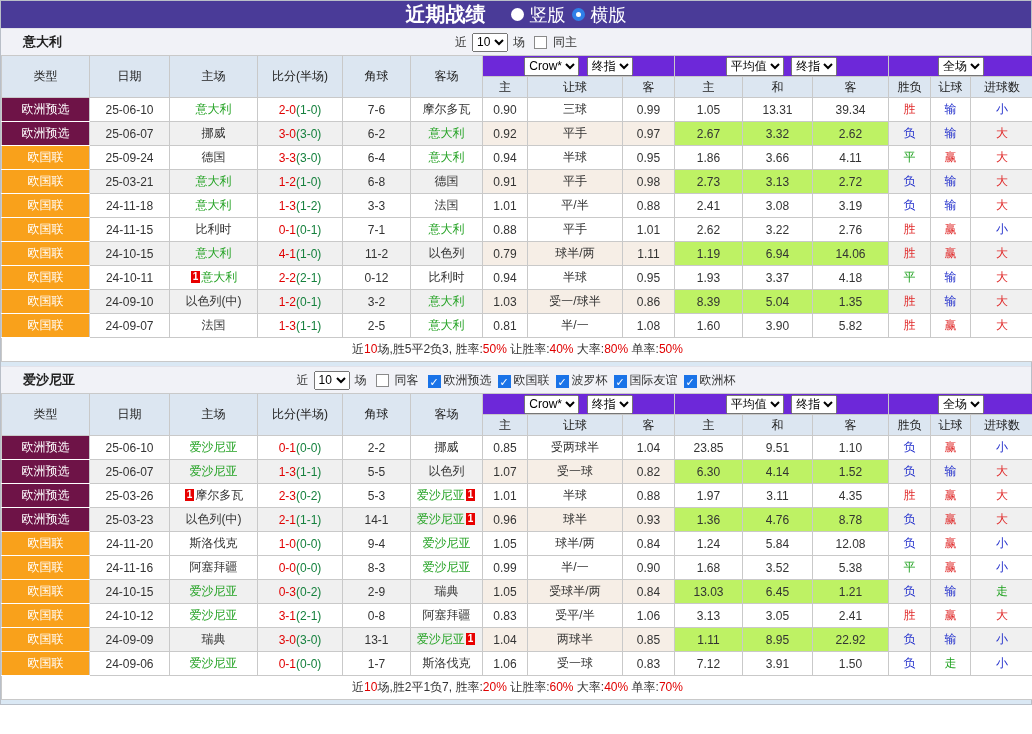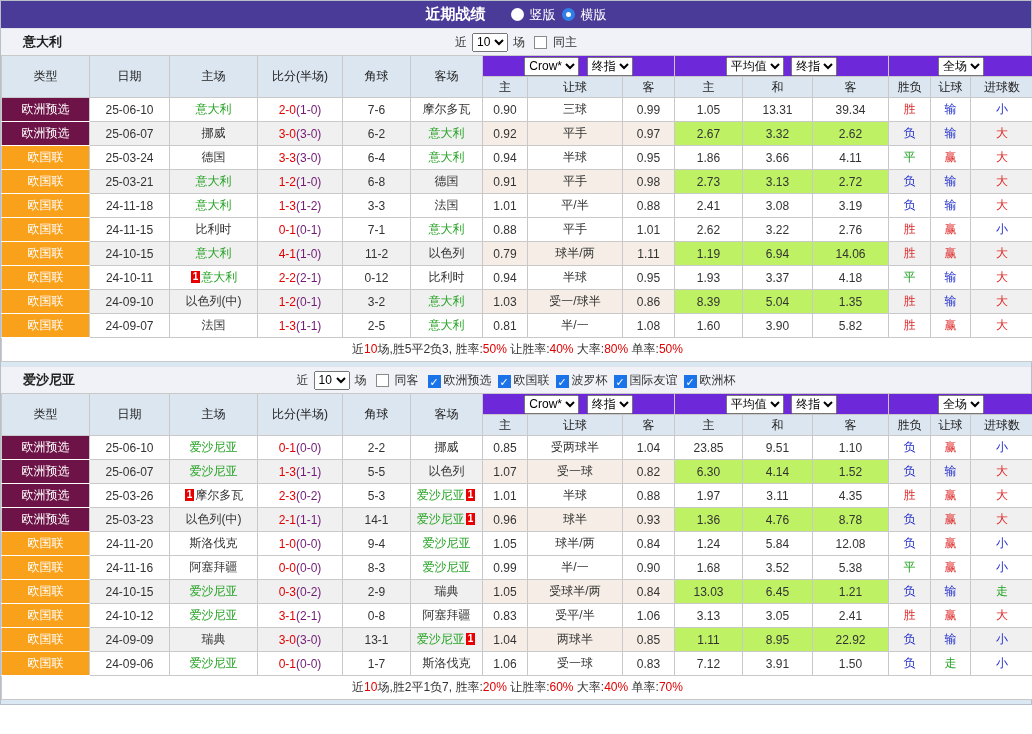--- a/index.html
+++ b/index.html
@@ -7,22 +7,22 @@
     font-family: "Liberation Sans", "DejaVu Sans", sans-serif;
     font-size: 12px; color: #333; background: #fff;
   }
   .page { width: 1032px; border: 1px solid #b9bfc8; }
 
   
   .topbar {
     height: 27px; background: #4a3b98; color: #fff;
     display: flex; align-items: center; justify-content: center; gap: 6px;
   }
-  .tb-title { font-weight: bold; font-size: 15px; margin-right: 19px; }
-  .tb-lbl { font-size: 13px; cursor: pointer; }
+  .tb-title { font-weight: bold; font-size: 20px; margin-right: 19px; }
+  .tb-lbl { font-size: 18px; cursor: pointer; }
   .radio { display: inline-block; width: 13px; height: 13px; border-radius: 50%; background: #fff; cursor: pointer; }
   .radio.r-sel { width: 13px; height: 13px; background: #fff; border: 4px solid #2f7fe8; }
 
   
   .sec-head {
     position: relative; height: 27px; background: #f1f2f7;
     display: flex; align-items: center; justify-content: center;
     border-top: 1px solid #e2e2ea;
   }
   .team { position: absolute; left: 22px; font-weight: bold; font-size: 13px; color: #222; }
@@ -47,21 +47,21 @@
   td.crow { background: #fdf4ec; margin-left: 23px; }
   td.avg  { background: #e9f4fa; }
   tr.shaded td { background: #f0f0f0; }
   tr.shaded td.crow { background: #f6eee6; }
   tr.shaded td.avg  { background: #bef264; }
   td.t-yz { background: #6e1347 !important; color: #fff; border-bottom-color: #fff; }
   td.t-gl { background: #f9a11b !important; color: #fff; border-bottom-color: #fff; }
 
   .tg { color: #28a428; }            
   .ft { color: #e00000; }            
-  .ht { color: #701a75; }               
+  .ht { color: #15803d; }               
   .c-r { color: #e02b2b; }
   .c-b { color: #2330cc; }
   .c-g { color: #1fa11f; }
   .badge {
     display: inline-block; background: #e80000; color: #fff; font-size: 10px;
     line-height: 12px; padding: 0 2px; font-weight: bold; margin: 0 1px; vertical-align: 1px;
   }
   .team-cell span.nm { cursor: pointer; }
   td.score-td { cursor: pointer; }
 
@@ -176,21 +176,21 @@
           <td class="crow">0.97</td>
           <td class="avg">2.67</td>
           <td class="avg">3.32</td>
           <td class="avg">2.62</td>
           <td class="res"><span class="c-b">负</span></td>
           <td class="res"><span class="c-b">输</span></td>
           <td class="res"><span class="c-r">大</span></td>
         </tr>
             <tr>
           <td class="t-gl">欧国联</td>
-          <td>25-03-24</td>
+          <td>25-09-24</td>
           <td class="team-cell"><span class="nm">德国</span></td>
           <td class="score-td"><span class="ft">3-3</span><span class="ht">(3-0)</span></td>
           <td>6-4</td>
           <td class="team-cell"><span class="nm tg">意大利</span></td>
           <td class="crow">0.94</td>
           <td class="crow">半球</td>
           <td class="crow">0.95</td>
           <td class="avg">1.86</td>
           <td class="avg">3.66</td>
           <td class="avg">4.11</td>

